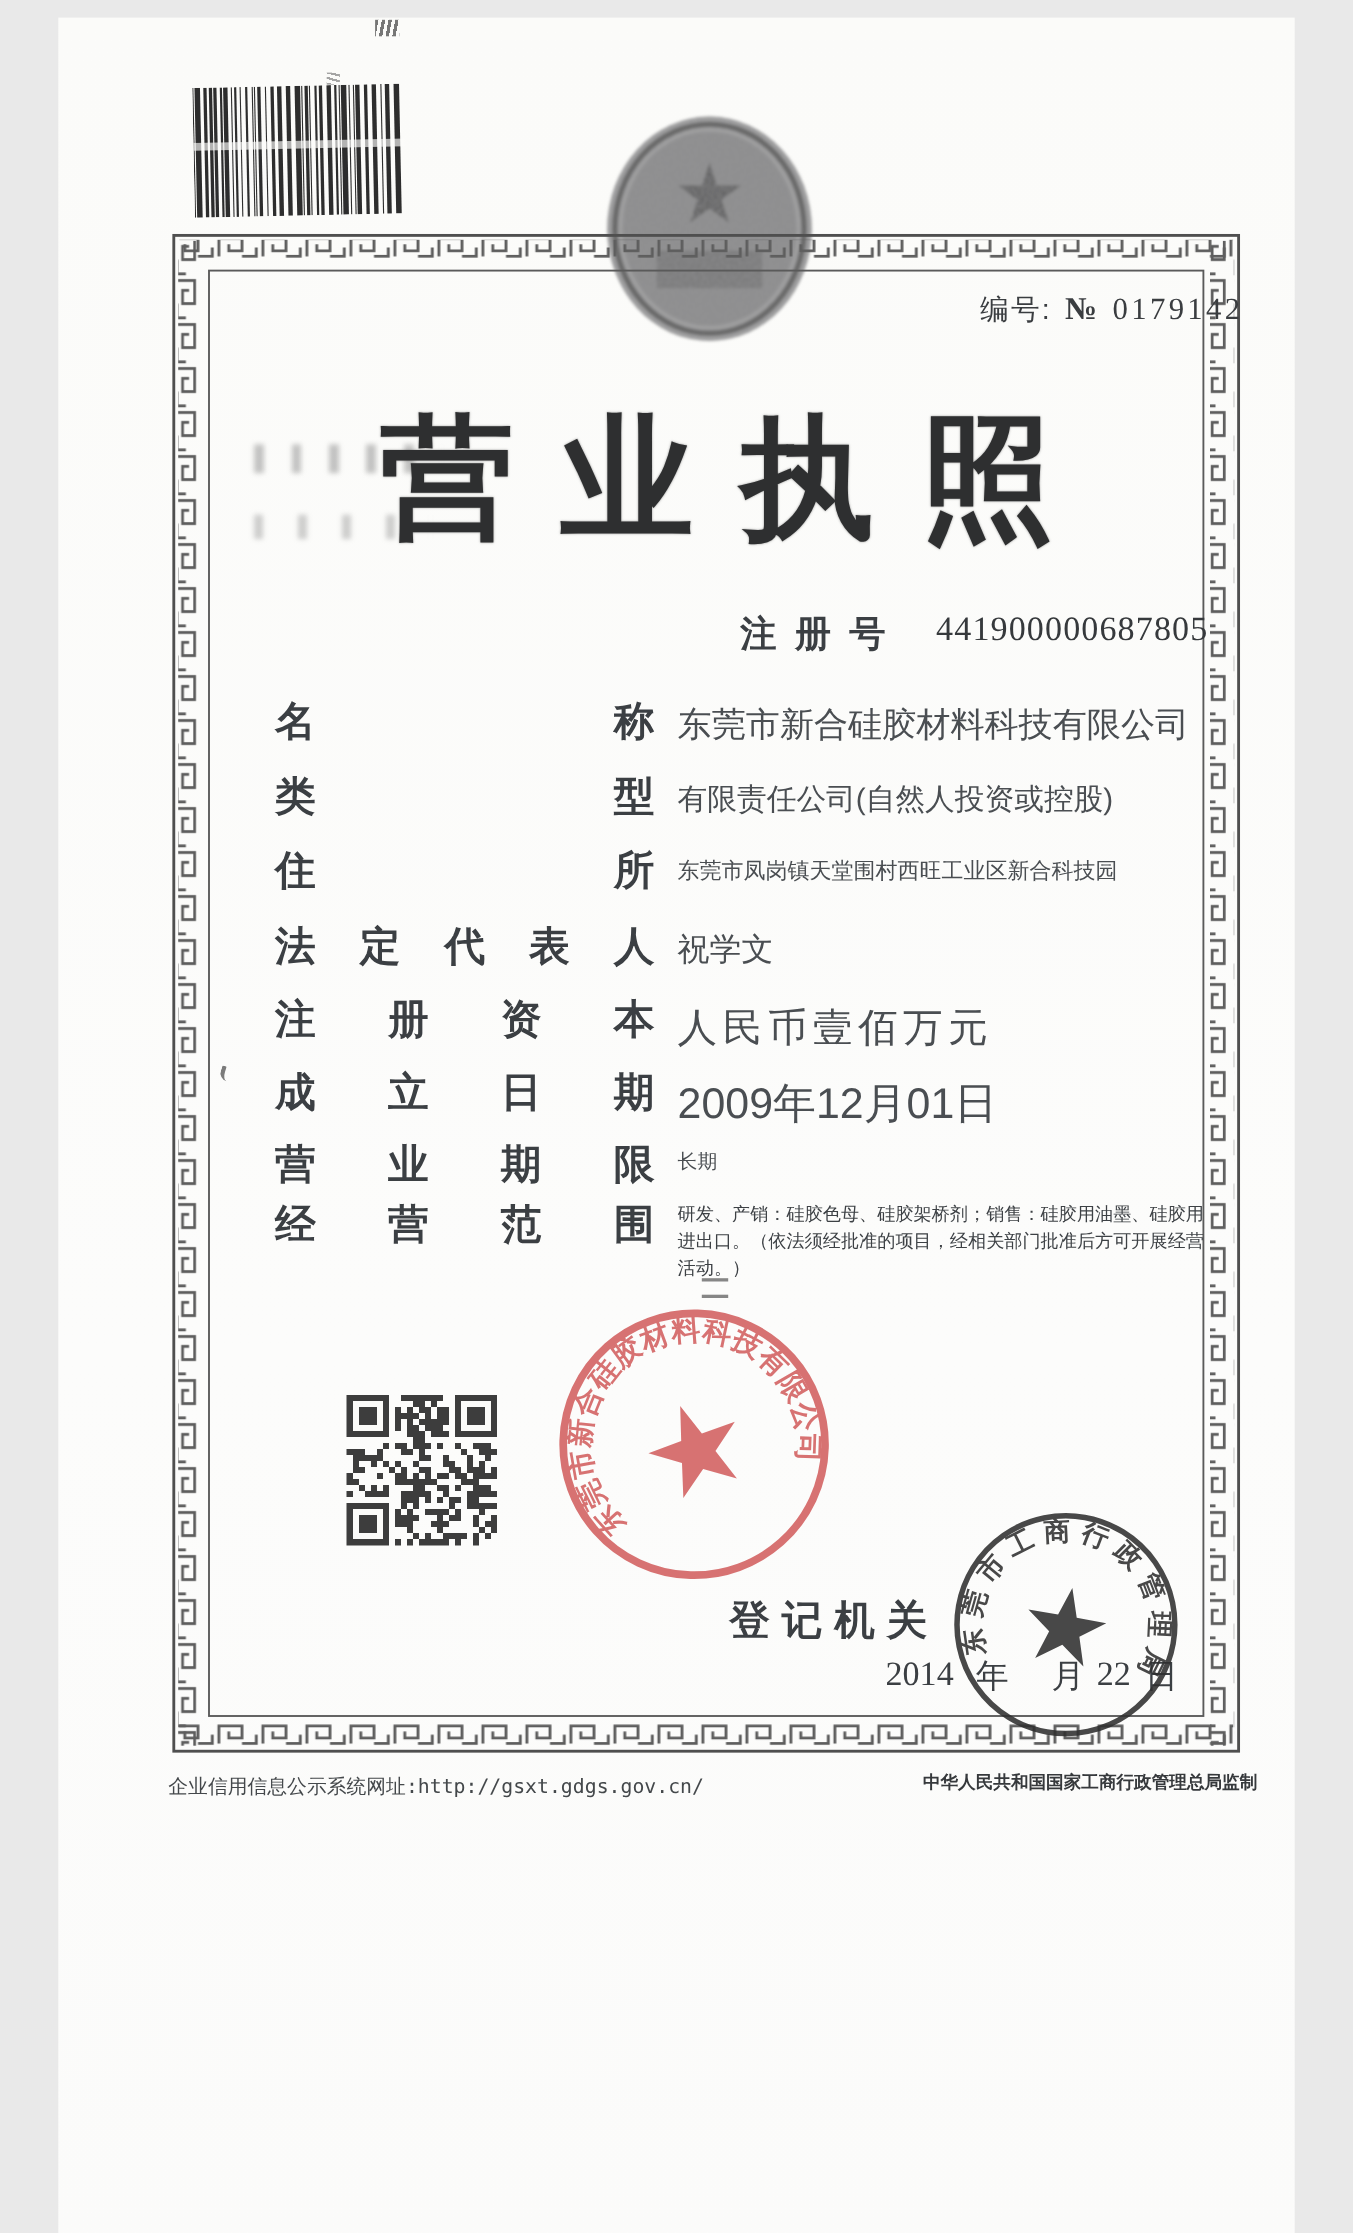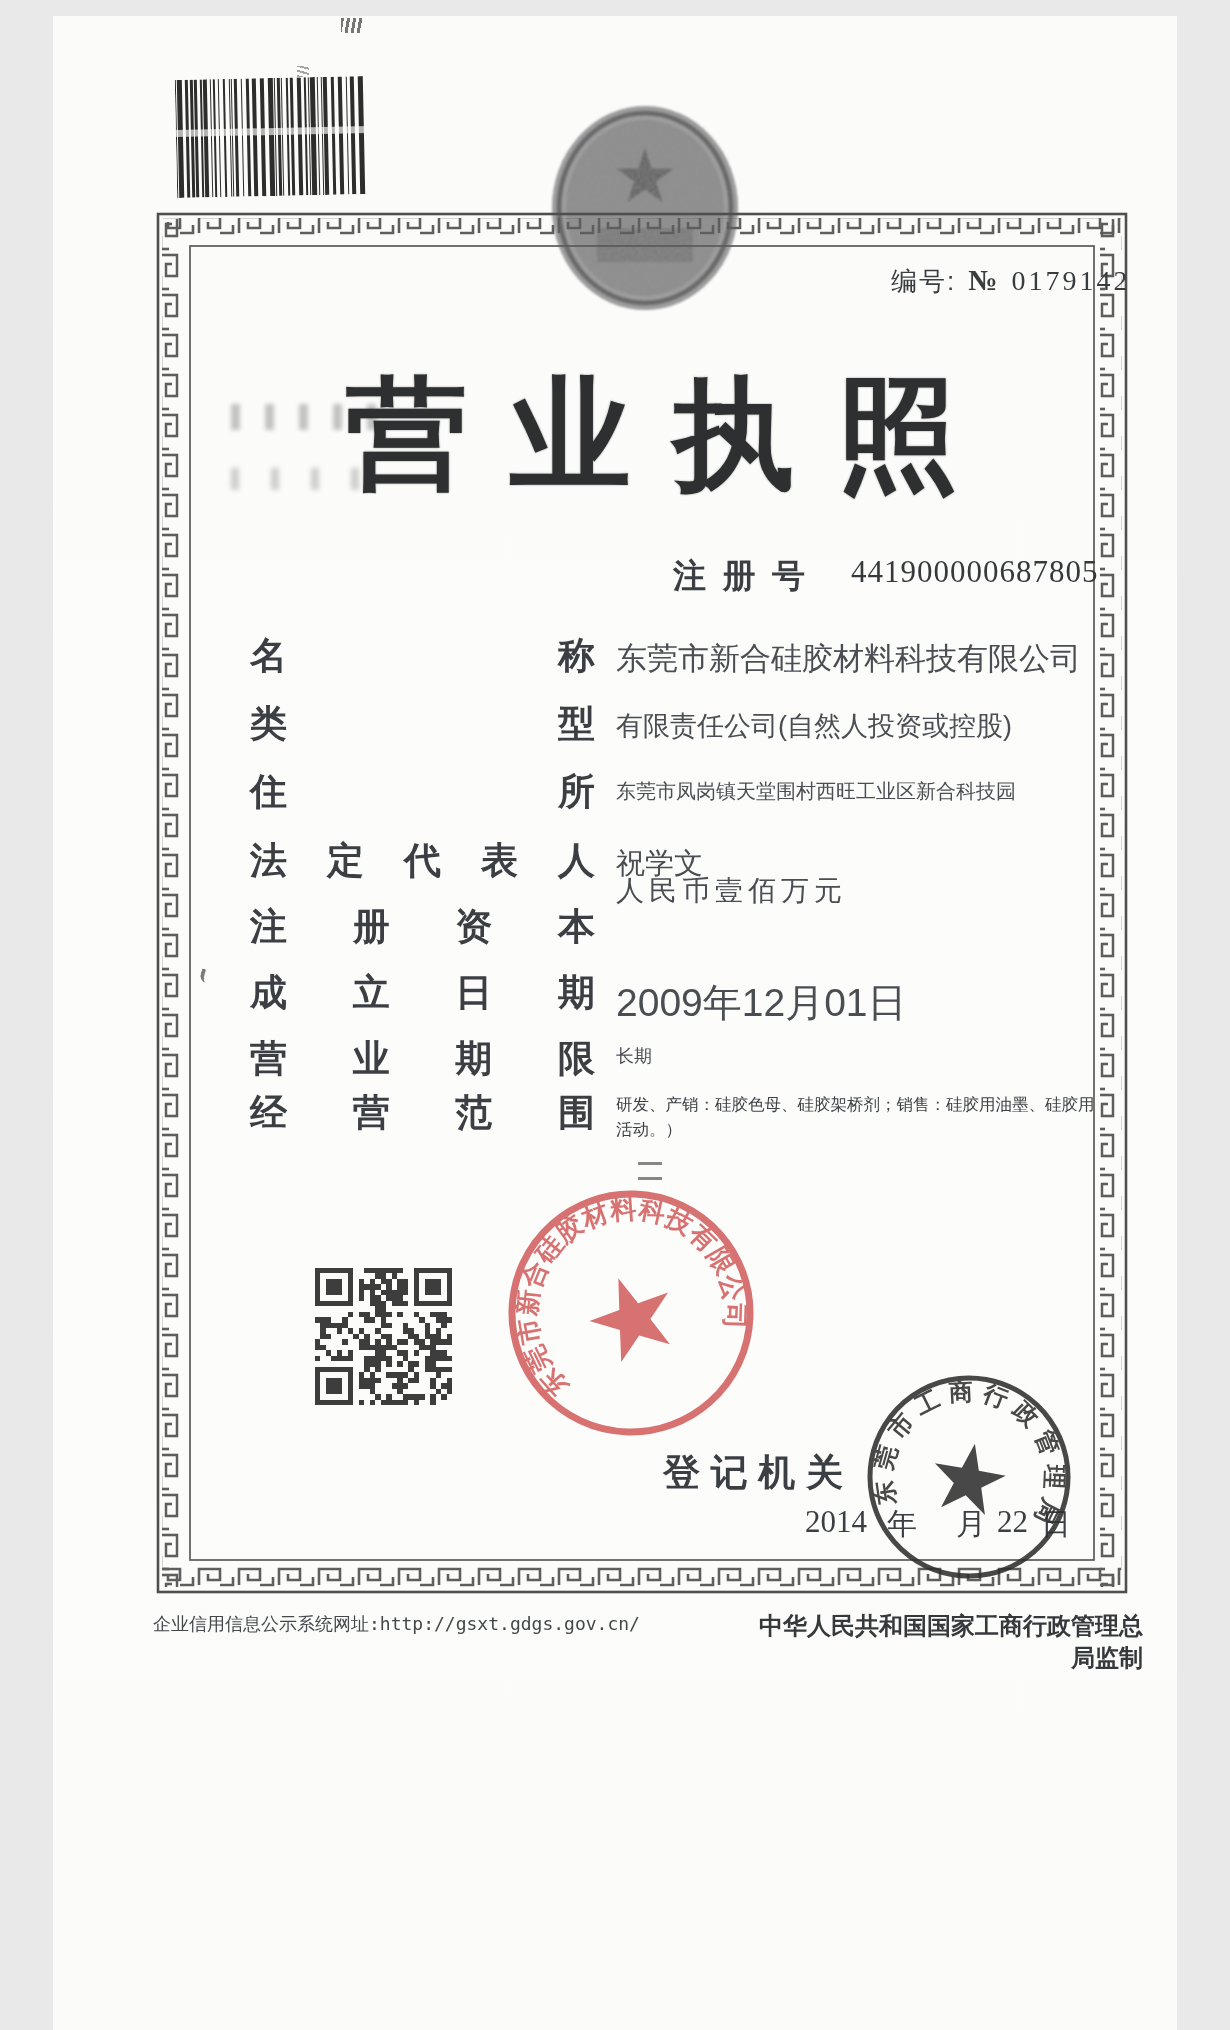--- a/index.html
+++ b/index.html
@@ -42,21 +42,21 @@
   .registrar{left:610px;top:1432px;width:180px;font-size:37px;font-weight:600;color:#3b3f43;}
   .issue-date{left:752px;top:1488px;font-size:30px;color:#3b3f43;}
   .issue-date span{position:absolute;top:0;white-space:nowrap;}
   .d-year{left:0;font-family:"Liberation Serif",serif;font-size:31px;}
   .d-yu{left:82px;}
   .d-mu{left:151px;}
   .d-day{left:192px;font-family:"Liberation Serif",serif;font-size:31px;}
   .d-du{left:236px;}
   
   .footer-left{left:100px;top:1596px;font-family:"DejaVu Sans Mono",monospace;font-size:18px;color:#44484b;}
-  .footer-right{left:690px;top:1594px;width:400px;text-align:right;font-size:24px;font-weight:700;color:#36393c;}
+  .footer-right{left:690px;top:1594px;width:400px;text-align:right;font-size:16px;font-weight:700;color:#36393c;}
   
   .mark-top1{left:288px;top:2px;width:22px;height:15px;background:repeating-linear-gradient(100deg,#4a4a4a 0 3px,transparent 3px 6px);opacity:.75;}
   .mark-top2{left:244px;top:50px;width:12px;height:11px;background:repeating-linear-gradient(15deg,#6a6a6a 0 2px,transparent 2px 5px);opacity:.6;}
   .ghost1{left:178px;top:388px;width:170px;height:26px;background:repeating-linear-gradient(90deg,rgba(110,110,110,.4) 0 9px,transparent 9px 34px);filter:blur(2.2px);}
   .ghost2{left:178px;top:452px;width:160px;height:22px;background:repeating-linear-gradient(90deg,rgba(120,120,120,.35) 0 8px,transparent 8px 40px);filter:blur(2.4px);}
   .comma-mark{left:147px;top:954px;width:9px;height:13px;border-left:4px solid #5c5c5c;border-radius:0 0 0 8px;transform:rotate(18deg);opacity:.8;}
   .scope-end-mark{left:585px;top:1146px;width:24px;height:12px;border-top:3px solid #555;border-bottom:3px solid #555;opacity:.7;}
 </style>
 </head>
 <body>
@@ -196,21 +196,21 @@
       <span>人</span>
     </div>
   <div class="abs fvalue" style="top:828px;font-size:29px">祝学文</div>
 
   <div class="abs flabel char-justify" style="top:886px">
       <span>注</span>
       <span>册</span>
       <span>资</span>
       <span>本</span>
     </div>
-  <div class="abs fvalue" style="top:856px;font-size:28px;letter-spacing:5px">人民币壹佰万元</div>
+  <div class="abs fvalue" style="top:894px;font-size:36px;letter-spacing:5px">人民币壹佰万元</div>
 
   <div class="abs flabel char-justify" style="top:952px">
       <span>成</span>
       <span>立</span>
       <span>日</span>
       <span>期</span>
     </div>
   <div class="abs fvalue" style="top:960px;font-size:39px">2009年12月01日</div>
 
   <div class="abs flabel char-justify" style="top:1018px">
@@ -222,20 +222,21 @@
   <div class="abs fvalue" style="top:1028px;font-size:18px">长期</div>
 
   <div class="abs flabel char-justify" style="top:1072px">
       <span>经</span>
       <span>营</span>
       <span>范</span>
       <span>围</span>
     </div>
   <div class="abs scope-lines">
     <div>研发、产销：硅胶色母、硅胶架桥剂；销售：硅胶用油墨、硅胶用</div>
+    <div>进出口。（依法须经批准的项目，经相关部门批准后方可开展经营</div>
     <div>活动。）</div>
   </div>
 
   <svg class="abs qr" width="137" height="137" viewBox="0 0 25 25" shape-rendering="crispEdges">
       <rect x="0" y="0" width="7" height="7" fill="#3d3d3d"></rect>
       <rect x="1" y="1" width="5" height="5" fill="#fbfbf9"></rect>
       <rect x="2" y="2" width="3" height="3" fill="#3d3d3d"></rect>
       <rect x="18" y="0" width="7" height="7" fill="#3d3d3d"></rect>
       <rect x="19" y="1" width="5" height="5" fill="#fbfbf9"></rect>
       <rect x="20" y="2" width="3" height="3" fill="#3d3d3d"></rect>

